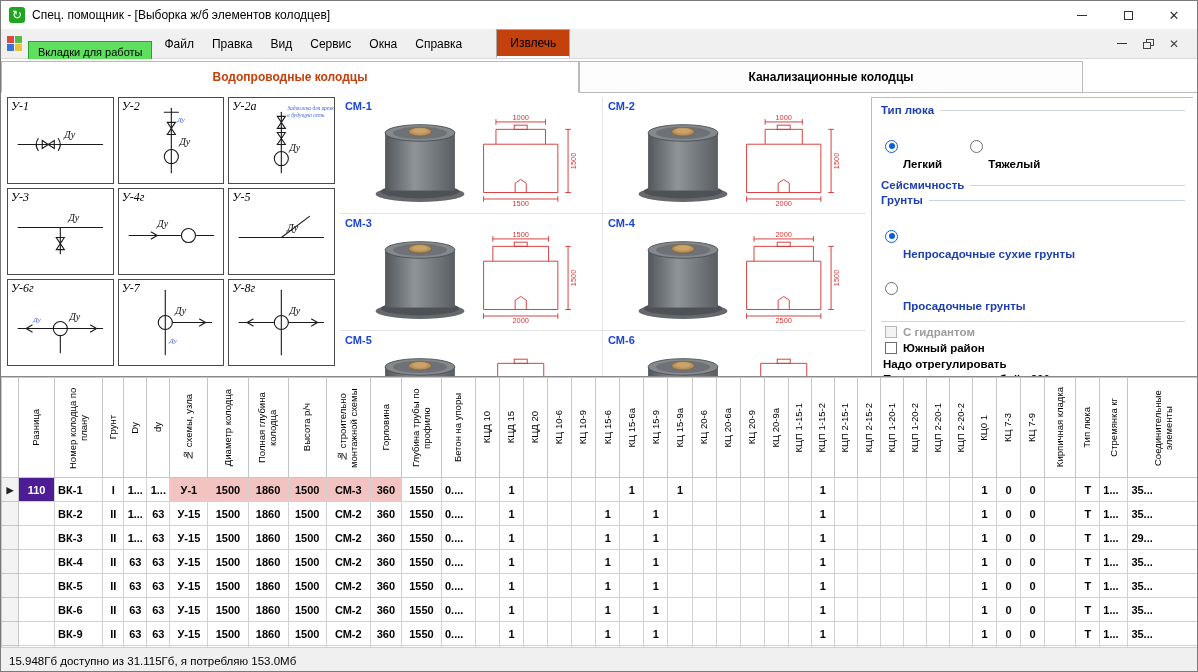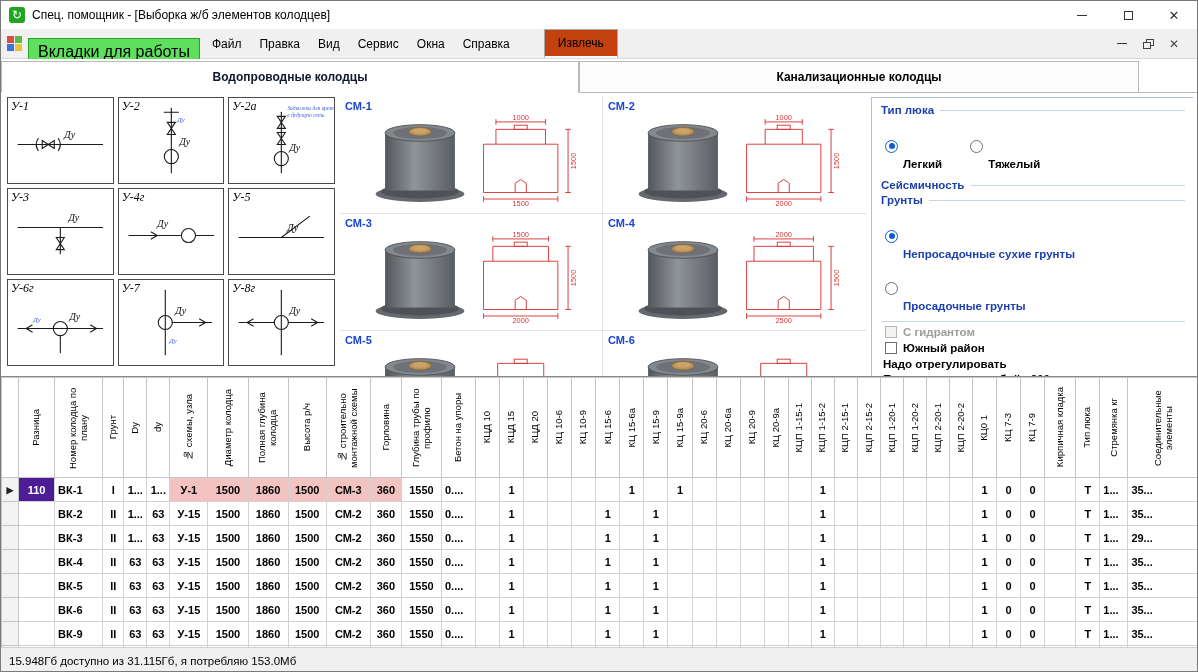--- a/index.html
+++ b/index.html
@@ -13,33 +13,33 @@
   .title-text { font-size:12px; }
   .win-controls { margin-left:auto; display:flex; height:28px; }
   .win-btn { width:46px; height:28px; display:flex; align-items:center; justify-content:center; color:#333; font-size:13px; }
   .gl-min { width:10px; height:1px; background:#333; display:inline-block; }
   .gl-sq { width:9px; height:9px; border:1px solid #333; display:inline-block; }
 
   
   .menubar { height:30px; background:#f0f0f0; border-bottom:1px solid #d9d9d9; display:flex; align-items:center; padding:0 6px; gap:3px; flex:0 0 auto; }
   .grid-icon { width:15px; height:15px; display:grid; grid-template-columns:1fr 1fr; grid-template-rows:1fr 1fr; gap:1px; margin-right:3px; }
   .grid-icon span { display:block; }
-  .work-tabs-btn { background:#5ee05e; border:1px solid #27a127; padding:4px 9px; font-size:16px; cursor:default;margin-top:16px; }
+  .work-tabs-btn { background:#5ee05e; border:1px solid #27a127; padding:4px 9px; font-size:11px; cursor:default;margin-top:16px; }
   .menu-item { padding:5px 9px; font-size:12px; cursor:default;text-align:center; }
   .extract-btn { margin-left:22px; background:#c2410c; border:1px solid #a8a8a8; border-bottom-color:#fbfbfb; padding:6px 13px 7px; font-size:12px; box-shadow:0 -1px 0 #fff inset; }
   .mdi-controls { margin-left:auto; display:flex; gap:4px; padding-right:6px; }
   .mdi-btn { width:22px; height:20px; display:flex; align-items:center; justify-content:center; color:#444; font-size:12px; }
   .gl-rest { position:relative; width:10px; height:9px; display:inline-block; }
   .gl-rest::before { content:""; position:absolute; left:3px; top:0; width:6px; height:5px; border:1px solid #444; }
   .gl-rest::after  { content:""; position:absolute; left:0; top:3px; width:6px; height:5px; border:1px solid #444; background:#f0f0f0; }
 
   
   .tabstrip { height:34px; display:flex; background:#fff; flex:0 0 auto; }
   .tab { display:flex; align-items:center; justify-content:center; font-weight:bold; font-size:12px; border:1px solid #b9b9b9; margin-top:2px; background:#fdfdfd; }
-  .tab.active { color:#0f172a; border-bottom:1px solid #fff; background:#fff; }
+  .tab.active { color:#c2410c; border-bottom:1px solid #fff; background:#fff; }
   .tab.inactive { color:#000; }
   .tab-rest { flex:1; border-bottom:1px solid #b9b9b9; }
 
   
   .content { height:283px; display:flex; padding:4px 4px 0 6px; gap:5px; background:#fff; overflow:hidden; flex:0 0 auto; }
 
   .schematics { width:328px; display:grid; grid-template-columns:repeat(3,1fr); grid-auto-rows:87px; gap:4px; align-content:start; }
   .scell { border:1.4px solid #4a4a4a; position:relative; background:#fff; overflow:hidden; }
   .slabel { position:absolute; top:1px; left:3px; font-family:"Liberation Serif", serif; font-style:italic; font-size:12px; z-index:2; }
   .scell svg { position:absolute; inset:0; width:100%; height:100%; }
@@ -133,21 +133,21 @@
           <span class="gl-rest"></span>
         </div>
       <div class="mdi-btn">
           <span>✕</span>
         </div>
     </div>
   </div>
 
   <div class="tabstrip">
     <div class="tab active" style="width:578px">Водопроводные колодцы</div>
-    <div class="tab inactive" style="width:560px">Канализационные колодцы</div>
+    <div class="tab inactive" style="width:504px">Канализационные колодцы</div>
     <div class="tab-rest"></div>
   </div>
 
   <div class="content">
     <div class="schematics" id="schematics">
         <div class="scell">
           <span class="slabel">У-1</span>
           <svg viewBox="0 0 104 84">
             <line x1="10" y1="46" x2="94" y2="46" stroke="#1b1b1b" stroke-width="1.1" fill="none" stroke-linecap="round"></line>
             <path d="M30,40 q-4,6 0,12 M50,40 q4,6 0,12" stroke="#1b1b1b" stroke-width="1.1" fill="none" stroke-linecap="round"></path>

